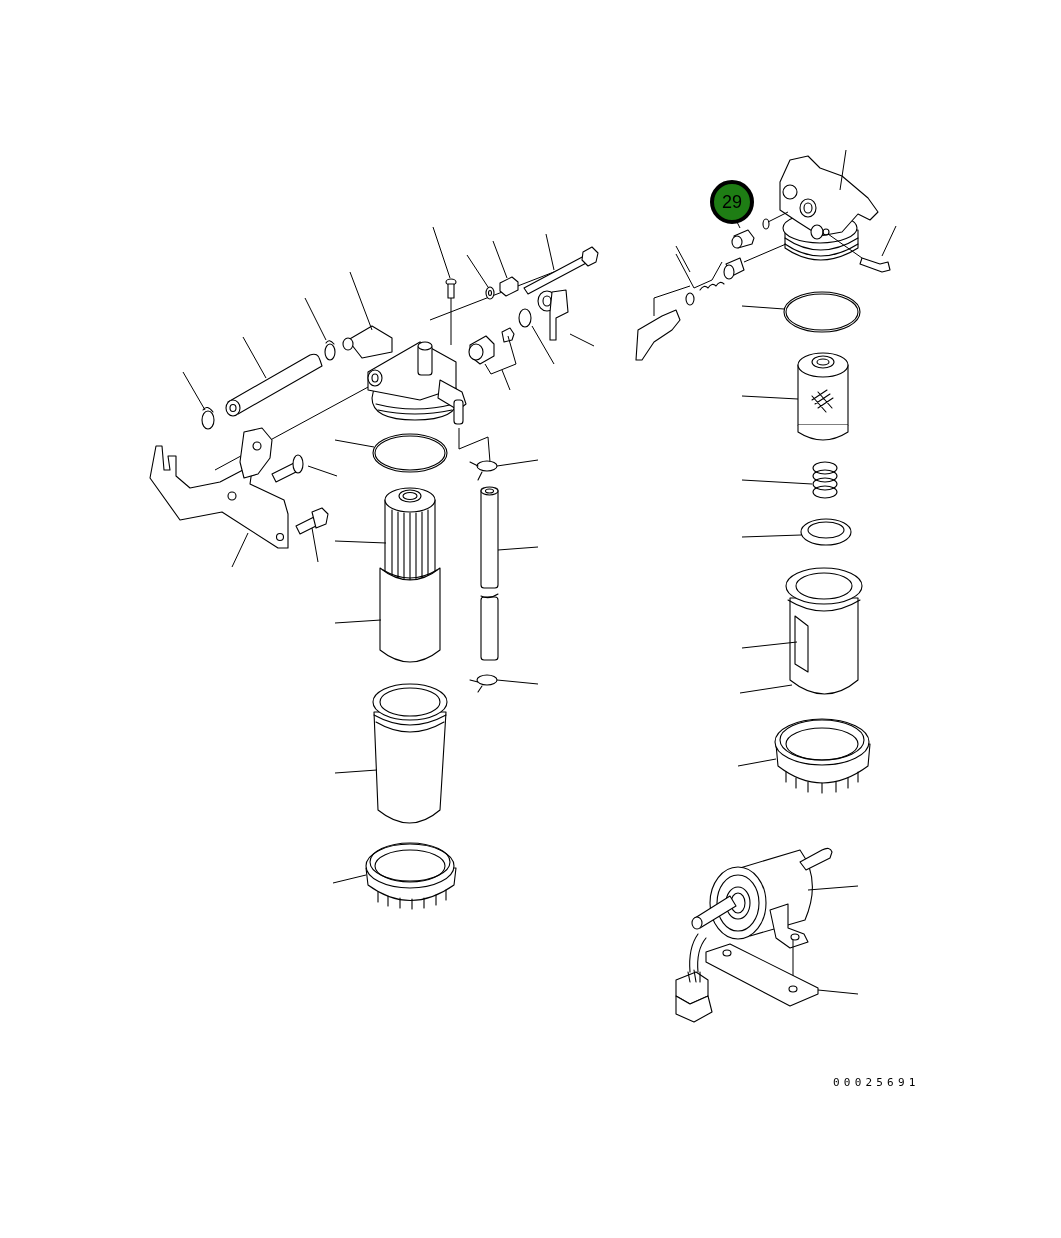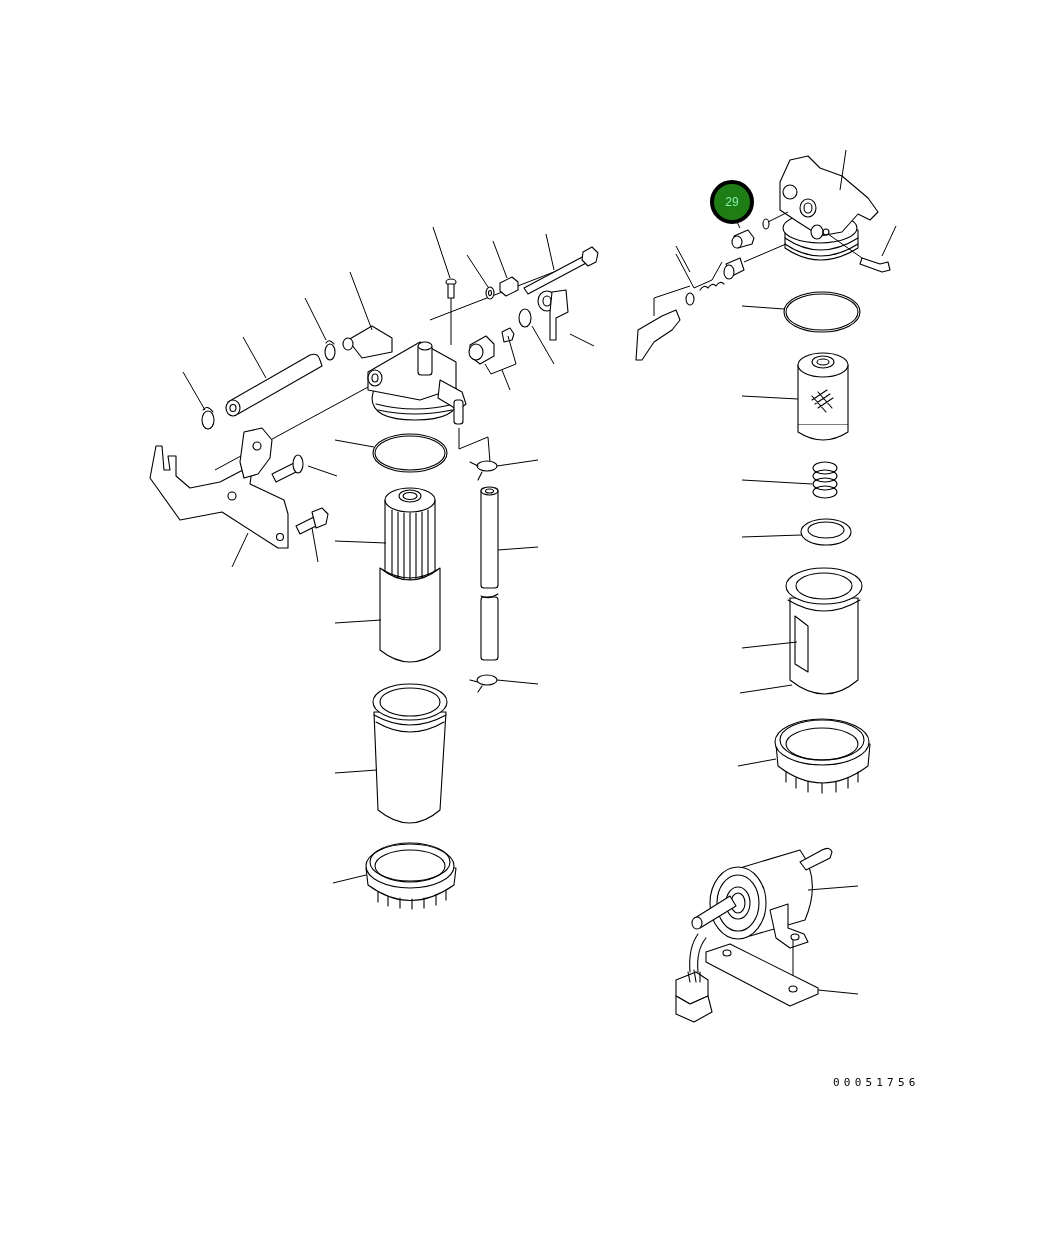--- a/index.html
+++ b/index.html
@@ -6,21 +6,21 @@
     body { width: 1061px; height: 1238px; position: relative; overflow: hidden;
            font-family: "Liberation Sans", sans-serif; }
     #diagram { position: absolute; left: 0; top: 0; width: 1061px; height: 1238px; }
     #diagram * { vector-effect: non-scaling-stroke; }
     .ln { fill: none; stroke: #000; stroke-width: 1.1; stroke-linejoin: round; stroke-linecap: round; }
     .fw { fill: #fff; stroke: #000; stroke-width: 1.1; stroke-linejoin: round; }
     .lead { fill: none; stroke: #000; stroke-width: 1; }
     .callout { position: absolute; width: 36px; height: 36px; border-radius: 50%;
                background: #1e7d14; border: 4px solid #000; box-sizing: content-box;
                display: flex; align-items: center; justify-content: center;
-               color: #86efac; font-size: 12px; cursor: pointer; }
+               color: #000000; font-size: 18px; cursor: pointer; }
     .drawing-no { position: absolute; font-family: "DejaVu Sans Mono", monospace;
                   font-size: 11px; letter-spacing: 4.2px; color: #000; }
   </style>
 </head>
 <body>
 
 <svg id="diagram" viewBox="0 0 1061 1238" xmlns="http://www.w3.org/2000/svg">
 
   <g>
 
@@ -312,13 +312,13 @@
       <path class="fw" d="M676,996 L690,1004 L708,996 L712,1012 L694,1022 L676,1014 Z"></path>
       <path class="ln" d="M688,972 L690,982 M694,970 L696,982 M700,972 L700,982"></path>
     </g>
   </g>
 </svg>
 
 <div class="callout" style="left: 710px; top: 180px;">
   <span>29</span>
 </div>
 
-<div class="drawing-no" style="left: 833px; top: 1076px;">00051756</div>
+<div class="drawing-no" style="left: 833px; top: 1076px;">00025691</div>
 
 </body></html>

